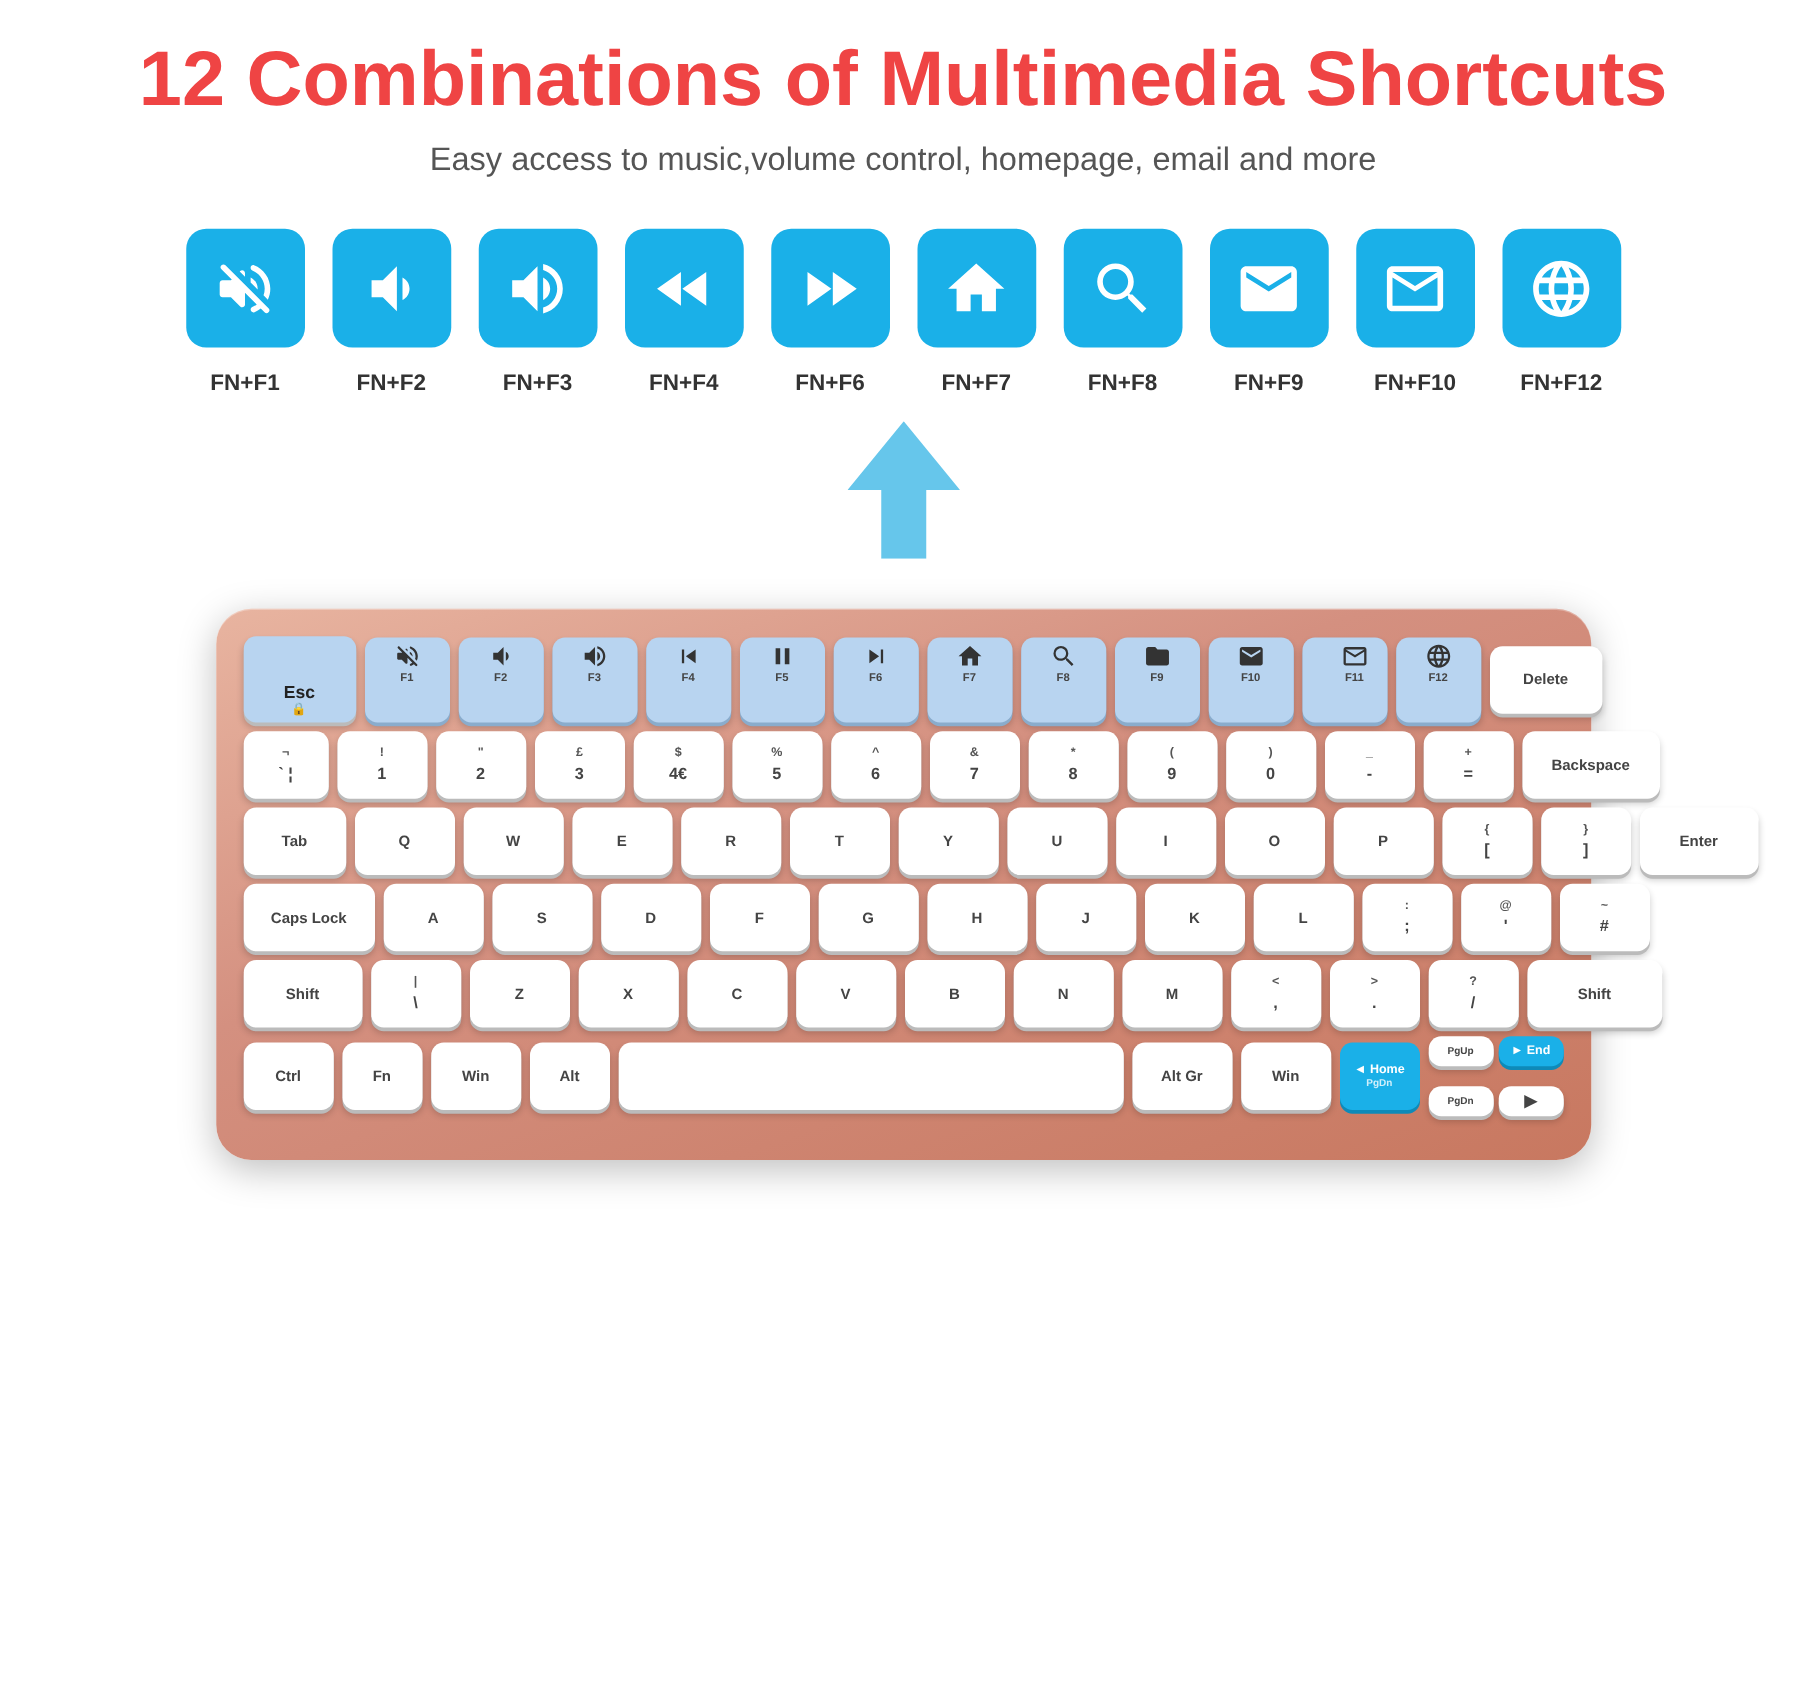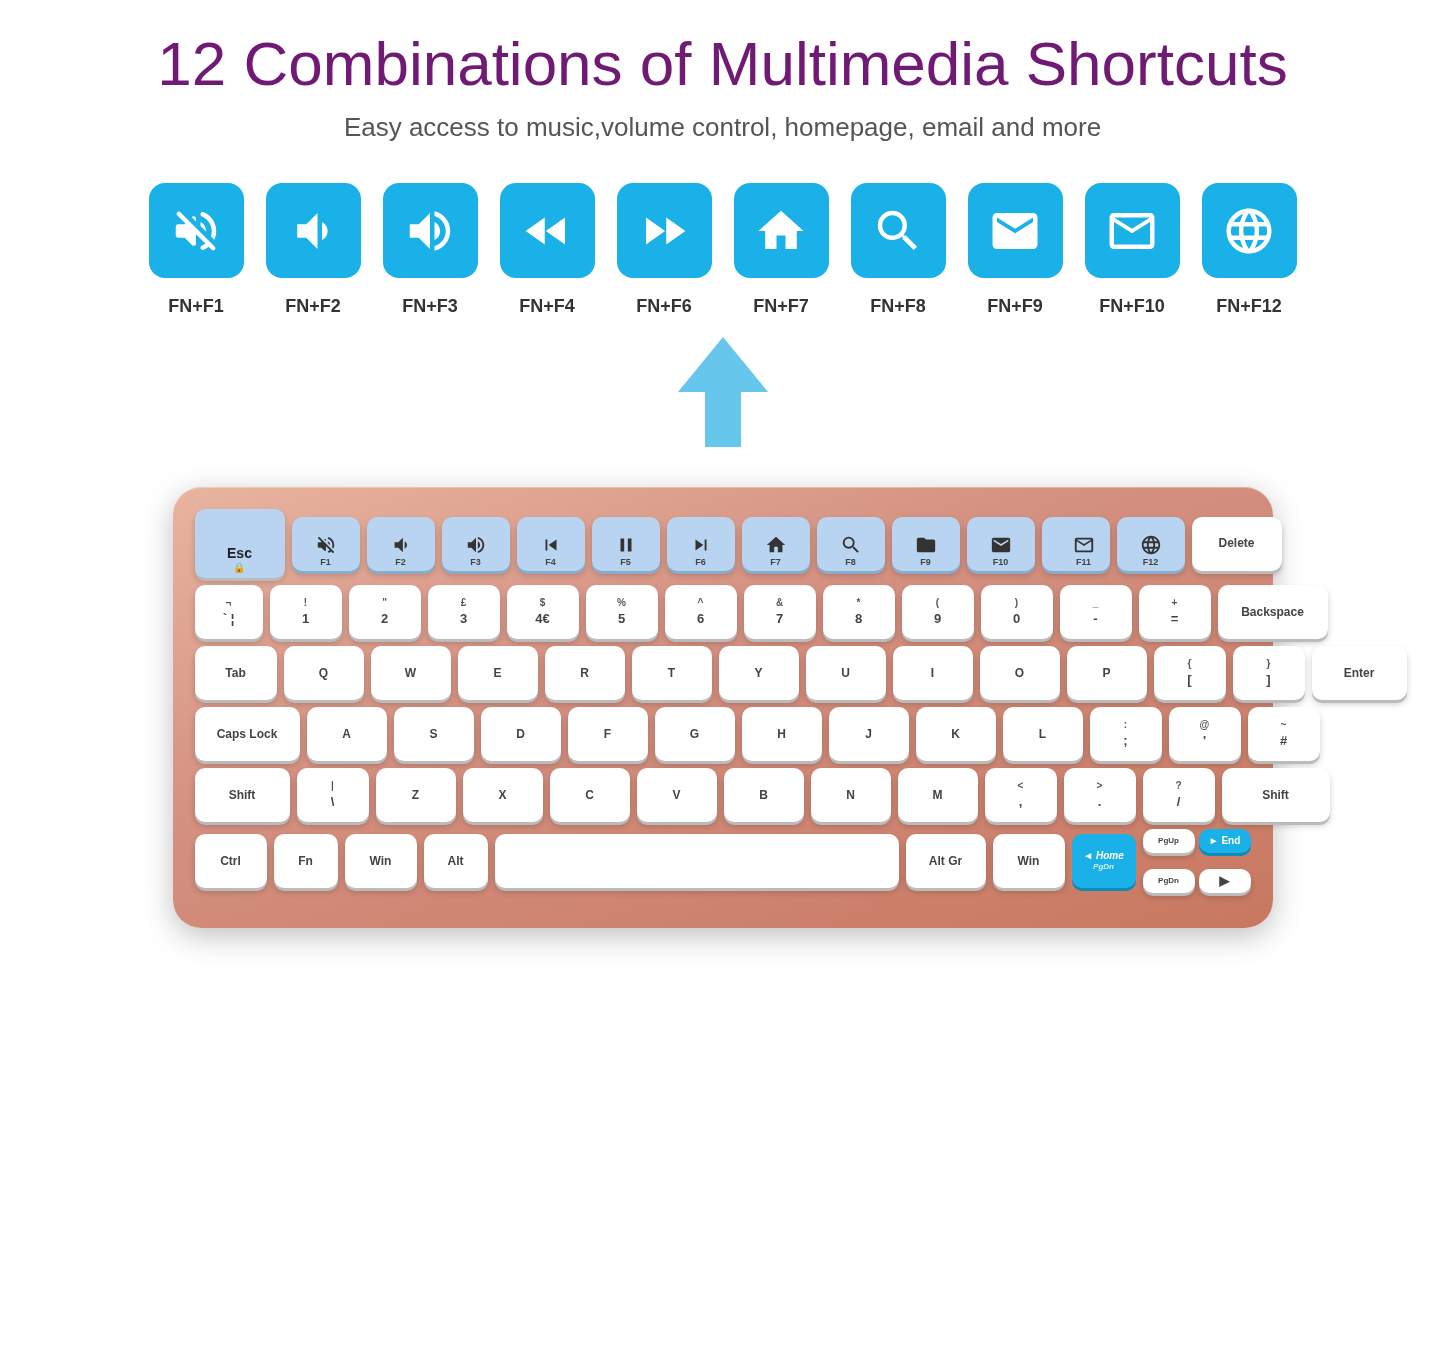--- a/index.html
+++ b/index.html
@@ -11,22 +11,22 @@
       overflow-x: hidden;
     }
 
     
     .header {
       text-align: center;
       padding: 30px 60px 10px;
     }
     .header h1 {
       font-size: 62px;
-      font-weight: 400;
-      color: #701a75;
+      font-weight: 700;
+      color: #ef4444;
       line-height: 1.1;
       margin-bottom: 14px;
     }
     .header p {
       font-size: 26px;
       color: #555;
       font-weight: 400;
     }
 
     
@@ -131,24 +131,24 @@
     .key .key-top { font-size: 10px; color: #555; margin-bottom: 2px; }
     .key .key-bot { font-size: 13px; font-weight: 700; }
 
     
     .fn-row-key {
       background: #b8d4f0;
       border-radius: 10px;
       display: flex;
       flex-direction: column;
       align-items: center;
-      justify-content: flex-end;
+      justify-content: flex-start;
       cursor: pointer;
       box-shadow: 0 3px 0 #8aaccc, 0 4px 6px rgba(0,0,0,0.2);
-      height: 54px;
+      height: 68px;
       padding: 4px 2px;
     }
     .fn-row-key svg {
       fill: #333;
       width: 22px;
       height: 22px;
     }
     .fn-row-key .fn-label {
       font-size: 9px;
       color: #444;
@@ -168,21 +168,21 @@
     .key-caps { min-width: 105px; font-size: 12px; }
     .key-shift-l { min-width: 95px; font-size: 13px; }
     .key-shift-r { min-width: 108px; font-size: 13px; }
     .key-ctrl { min-width: 72px; font-size: 12px; }
     .key-fn-b { min-width: 64px; font-size: 12px; }
     .key-win { min-width: 72px; font-size: 12px; }
     .key-alt { min-width: 64px; font-size: 12px; }
     .key-space { flex: 1; font-size: 13px; }
     .key-altgr { min-width: 80px; font-size: 12px; }
     .key-win2 { min-width: 72px; font-size: 12px; }
-    .key-home { min-width: 64px; font-size: 12px; background: #1ab0e8; color: white; box-shadow: 0 3px 0 #0e8ab8; font-style: italic; }
+    .key-home { min-width: 64px; font-size: 12px; background: #1ab0e8; color: white; box-shadow: 0 3px 0 #0e8ab8; }
     .key-pgup { min-width: 52px; font-size: 9px; height: 24px; min-height: 24px; }
 
     
     .key-esc {
       background: #b8d4f0;
       min-width: 90px;
     }
     .key-esc .key-main { font-size: 15px; font-weight: 700; color: #222; margin-top: 32px; }
     .key-esc .key-sub { font-size: 9px; color: #555; }
 

